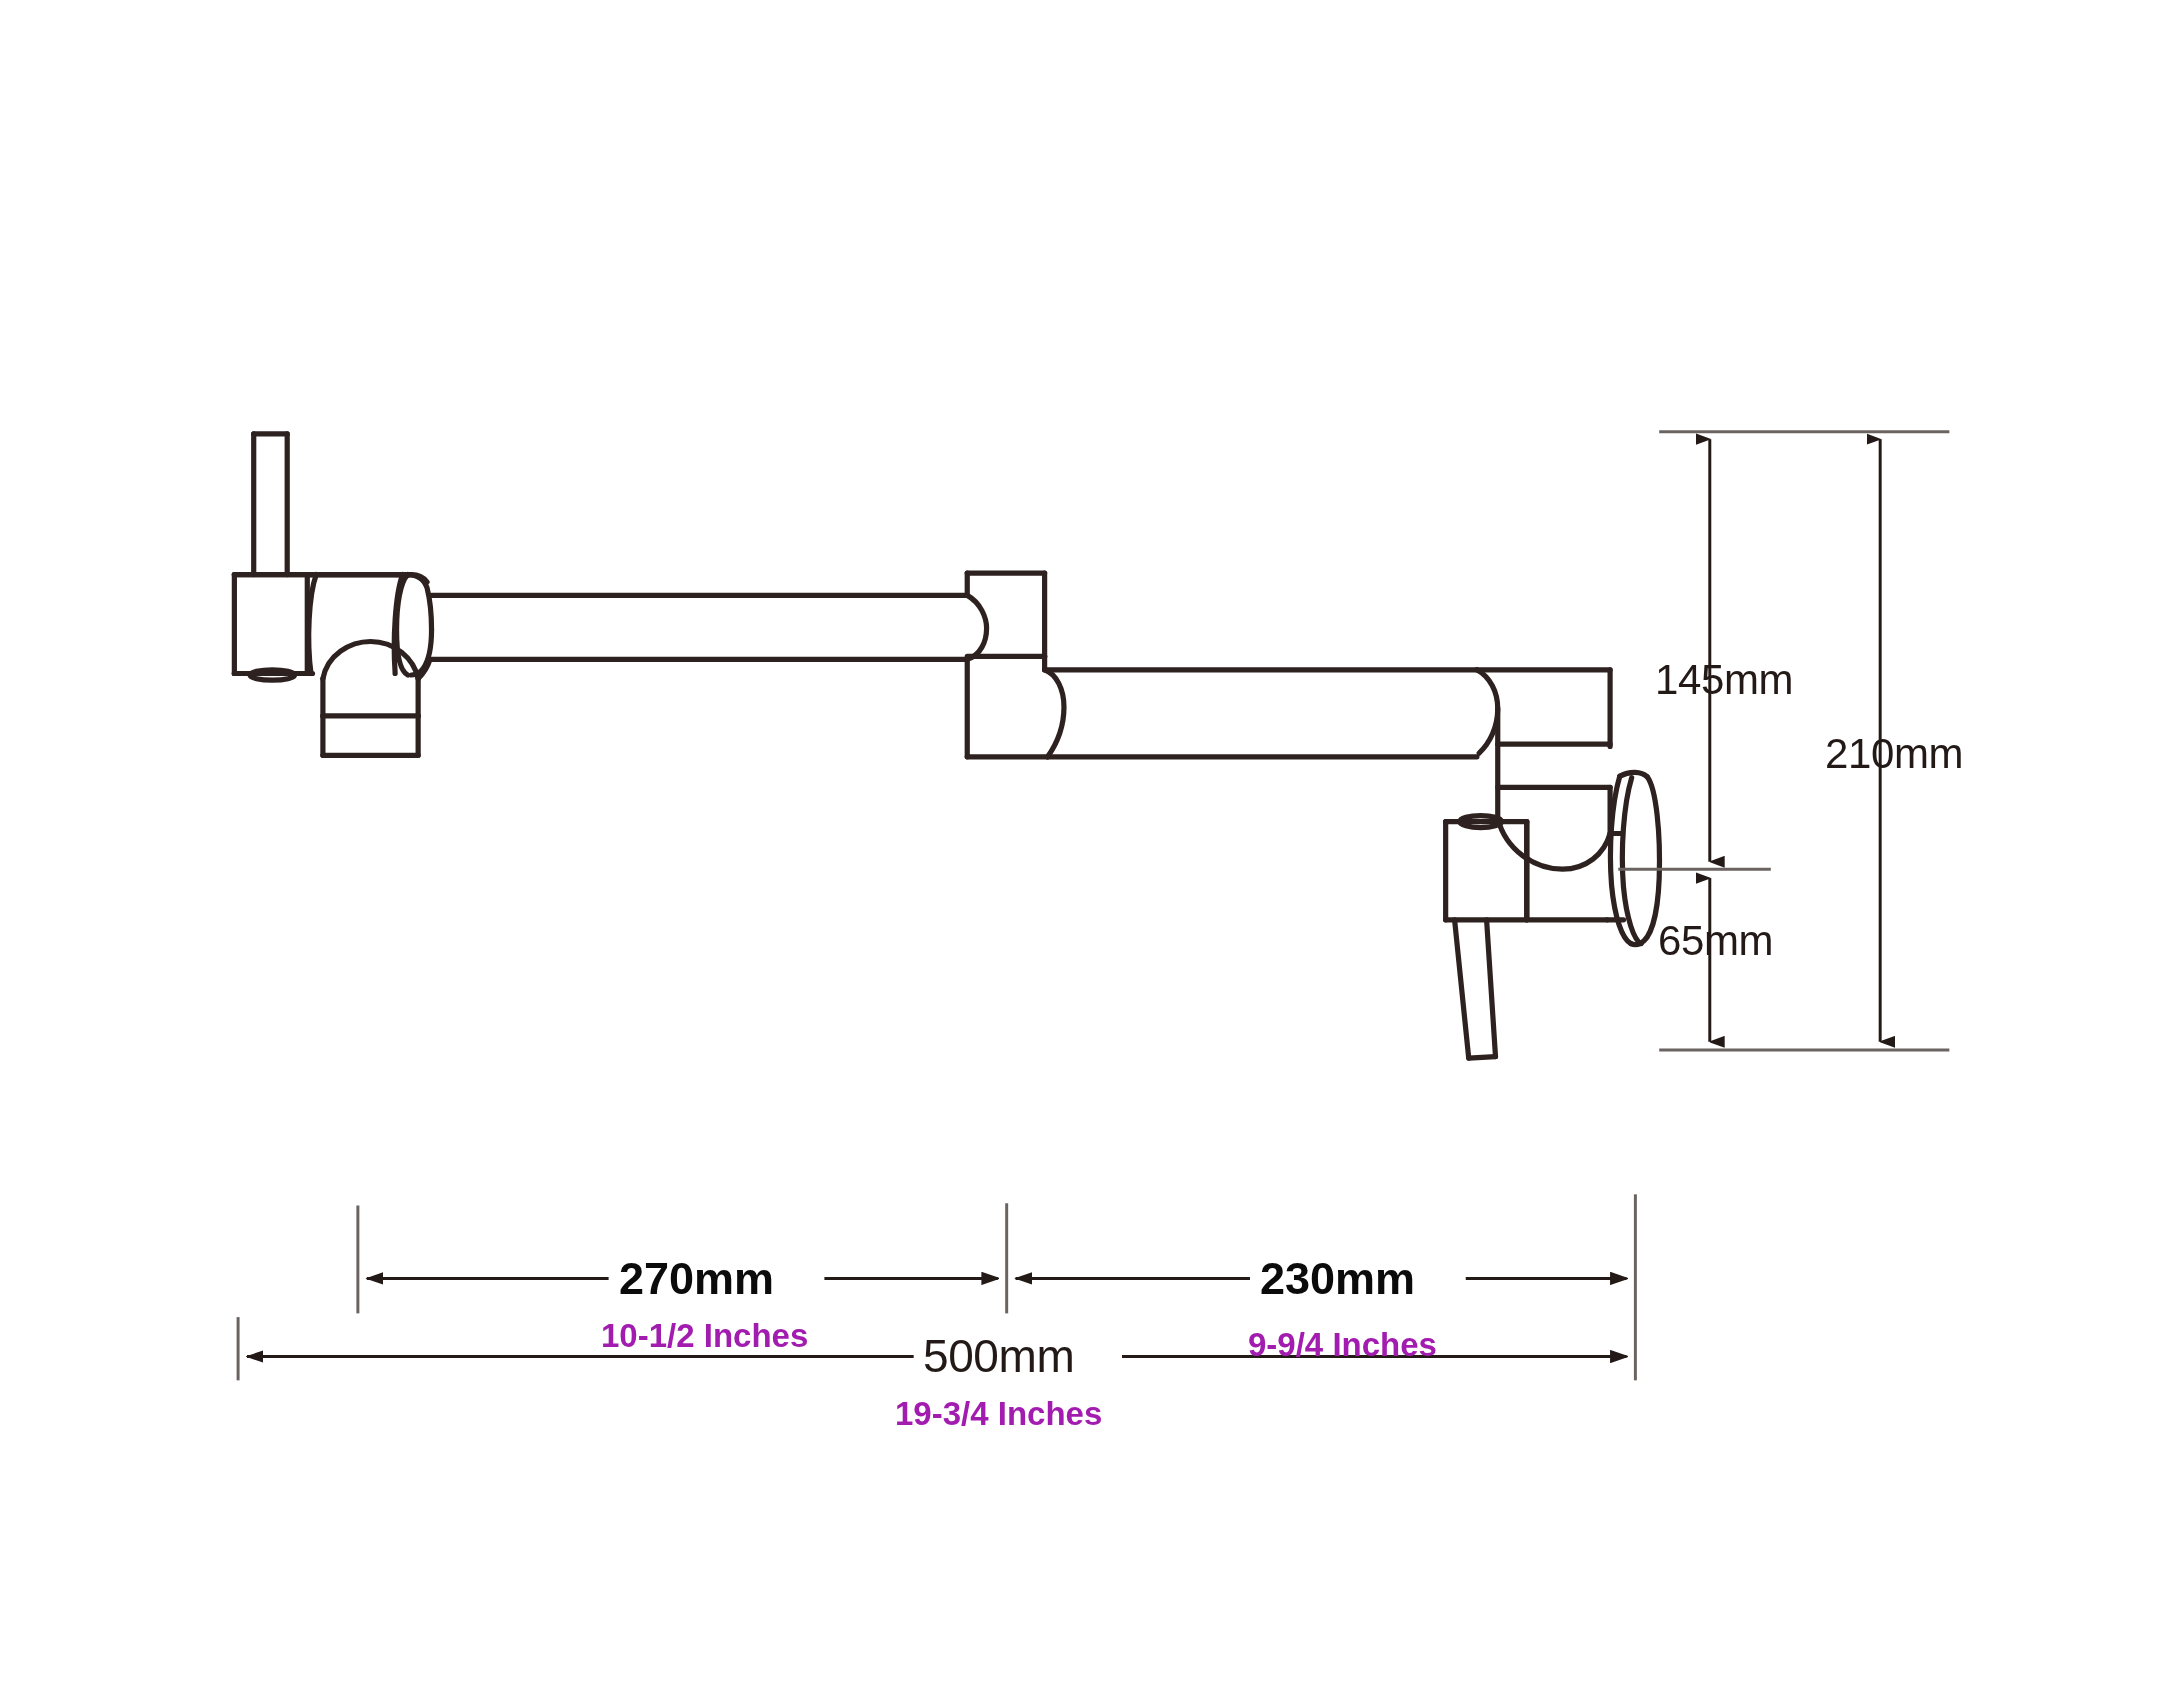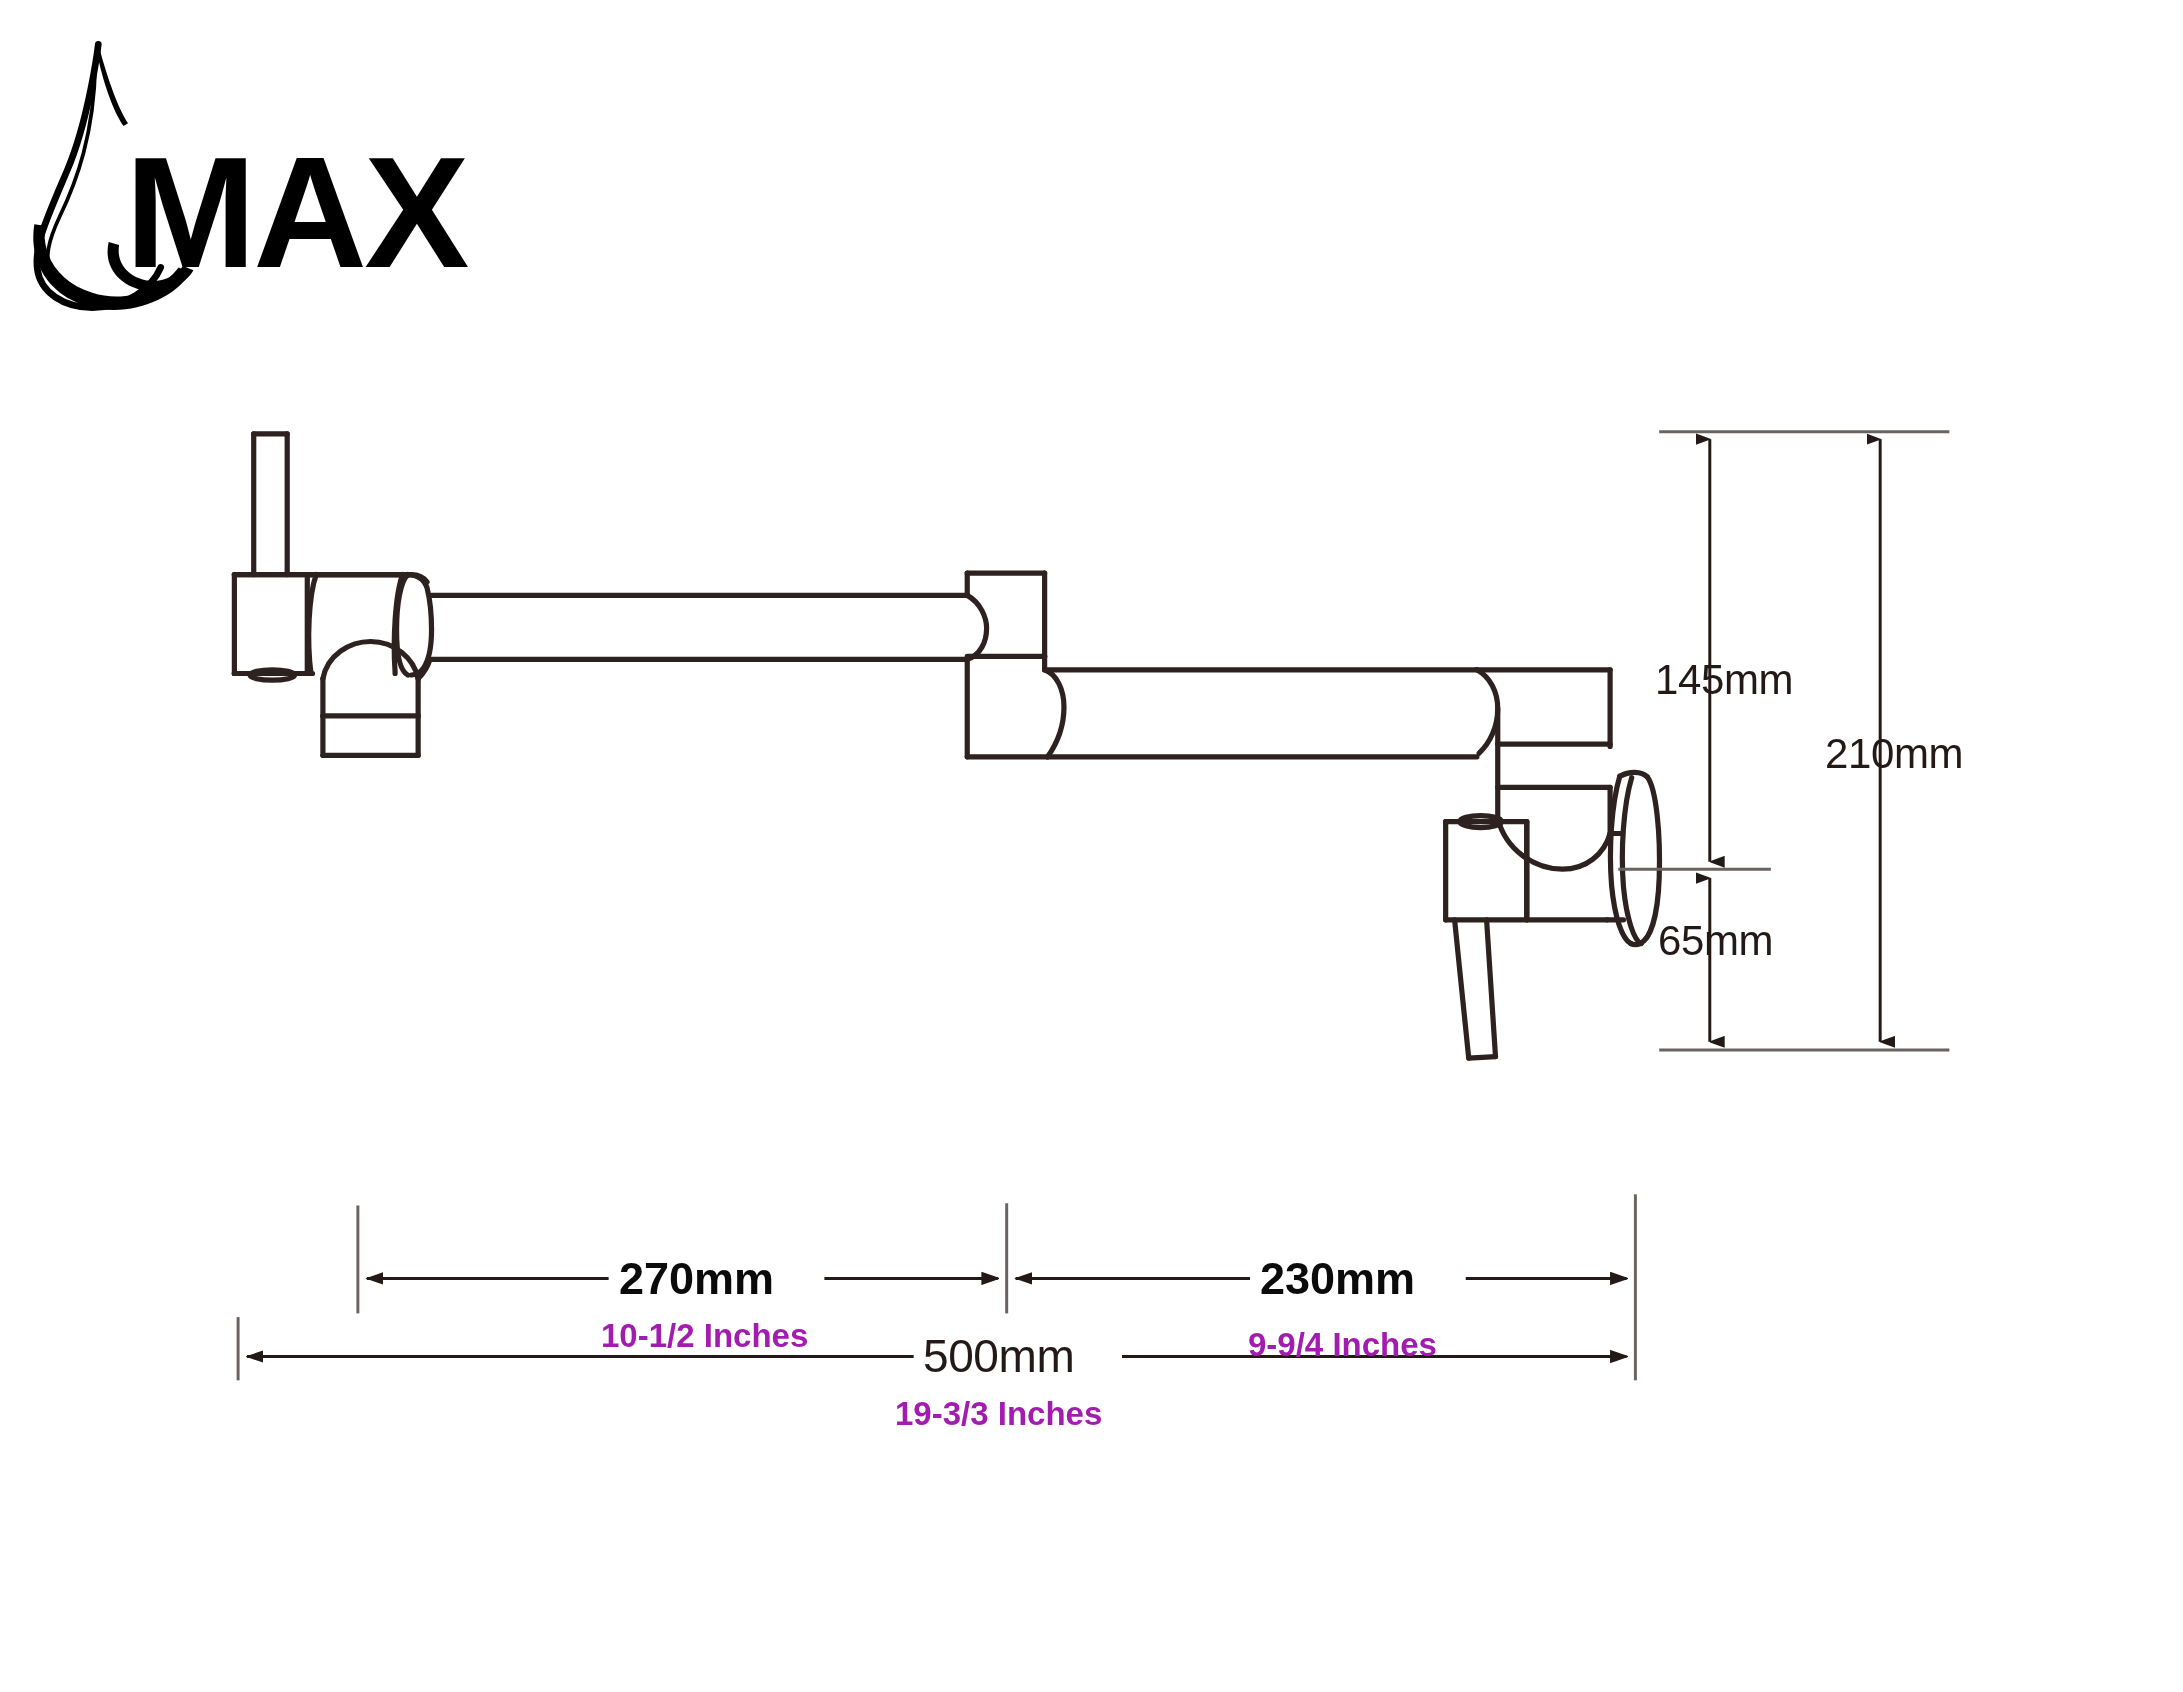--- a/index.html
+++ b/index.html
@@ -64,54 +64,20 @@
     font-weight: 700;
     color: #a21caf;
     letter-spacing: 0px;
   }
 </style>
 </head>
 <body>
 
 <div id="page">
 
-  <div id="logo-wrap">
-    <svg width="461" height="290" viewBox="0 0 620 390" xmlns="http://www.w3.org/2000/svg">
-      <g>
-
-        <path d="M112 30
-                 C 112 30, 100 130, 70 200
-                 C 42 266, 26 300, 30 332
-                 C 34 364, 66 384, 104 384
-                 C 150 384, 184 358, 196 330" fill="none" stroke="#000000" stroke-width="9" stroke-linecap="round"></path>
-
-        <path d="M108 58
-                 C 106 150, 84 212, 60 262
-                 C 44 296, 40 318, 48 338" fill="none" stroke="#000000" stroke-width="5" stroke-linecap="round"></path>
-
-        <path d="M112 30 C 126 82, 140 118, 152 136 L 146 140 C 132 120, 118 80, 110 40 Z" fill="#000000"></path>
-
-        <path d="M26 272
-                 C 18 322, 44 366, 96 382
-                 C 150 398, 210 376, 236 338
-                 L 220 330
-                 C 196 362, 146 378, 104 364
-                 C 58 350, 36 314, 40 274 Z" fill="#000000"></path>
-        <path d="M126 296
-                 C 118 330, 142 358, 180 362
-                 C 206 364, 230 352, 240 334
-                 L 226 328
-                 C 216 342, 198 350, 180 348
-                 C 152 344, 136 324, 140 300 Z" fill="#000000"></path>
-      </g>
-      <g>
-        <text x="148" y="330" font-family="Liberation Sans, sans-serif" font-size="212" font-weight="bold" fill="#000000" letter-spacing="-4">MAX</text>
-      </g>
-    </svg>
-  </div>
 
   <svg class="layer" viewBox="0 0 2934 2275" xmlns="http://www.w3.org/2000/svg">
     <g fill="none" stroke="#2e2220" stroke-width="7" stroke-linejoin="round" stroke-linecap="round">
 
       <g>
         <path d="M341 583 L341 772"></path>
         <path d="M386 583 L386 772"></path>
         <path d="M341 583 L386 583"></path>
       </g>
 
@@ -313,16 +279,16 @@
 
   <div class="dim-label dim-mm-v" style="left:1825px; top:733px;">210mm</div>
 
   <div class="dim-label dim-mm-h" style="left:619px; top:1256px;text-align:right;">270mm</div>
   <div class="dim-label dim-in" style="left:601px; top:1319px;">10-1/2 Inches</div>
 
   <div class="dim-label dim-mm-h" style="left:1260px; top:1256px;text-align:right;">230mm</div>
   <div class="dim-label dim-in" style="left:1248px; top:1328px;">9-9/4 Inches</div>
 
   <div class="dim-label dim-mm-total" style="left:923px; top:1333px;">500mm</div>
-  <div class="dim-label dim-in" style="left:895px; top:1397px;">19-3/3 Inches</div>
+  <div class="dim-label dim-in" style="left:895px; top:1397px;">19-3/4 Inches</div>
 
 </div>
 
 
 </body></html>

